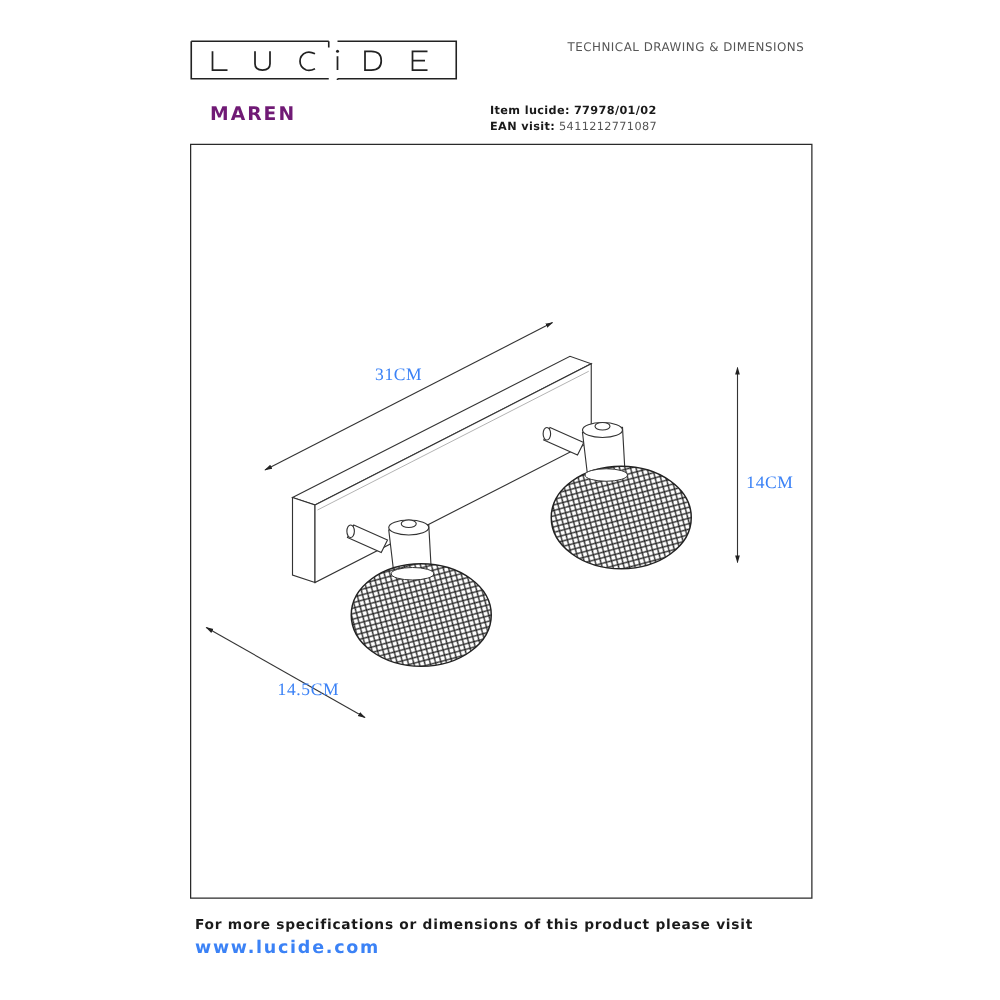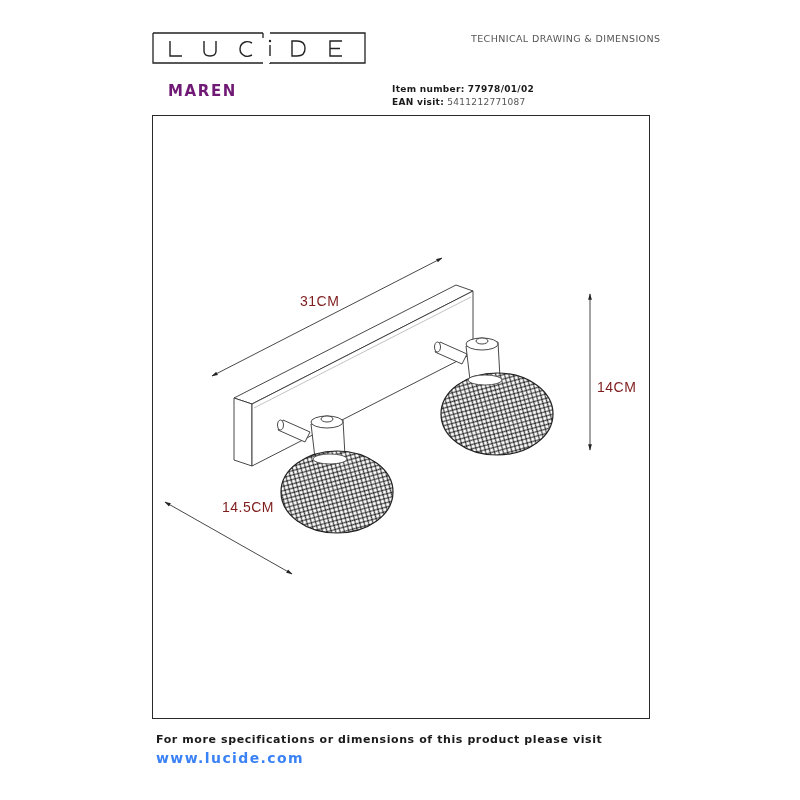--- a/index.html
+++ b/index.html
@@ -1,27 +1,27 @@
 <!DOCTYPE html>
 <html><head>
 <meta charset="utf-8">
 <style>
   html, body { margin: 0; padding: 0; background: #ffffff; }
   body { width: 800px; height: 800px; position: relative; overflow: hidden; font-family: "DejaVu Sans", sans-serif; color: #1a1a1a; }
   .logo { position: absolute; left: 152px; top: 32px; width: 214px; height: 32px; }
   .logo svg { display: block; }
-  .doc-type { position: absolute; left: 471px; top: 33px; font-size: 9.5px; letter-spacing: 0.4px; color: #555; font-family: "DejaVu Sans", sans-serif; }
+  .doc-type { position: absolute; left: 454px; top: 33px; font-size: 9.5px; letter-spacing: 0.4px; color: #555; font-family: "DejaVu Sans", sans-serif; }
   .product-name { position: absolute; left: 168px; top: 82px; font-size: 15px; font-weight: bold; letter-spacing: 1.6px; color: #701a75; }
   .meta { position: absolute; left: 392px; top: 83px; font-size: 9px; line-height: 13px; letter-spacing: 0.3px; }
   .meta .k { font-weight: bold; color: #1a1a1a; }
   .meta .v-bold { font-weight: bold; color: #1a1a1a; }
   .meta .v { color: #555; margin-top: 22px; }
   .frame { position: absolute; left: 152px; top: 115px; width: 498px; height: 604px; border: 1.5px solid #2a2a2a; box-sizing: border-box; }
   .drawing { position: absolute; left: 0; top: 0; }
-  .dim { position: absolute; font-size: 14px; font-weight: normal; letter-spacing: 0.5px; color: #7f1d1d; font-family: Liberation Sans, sans-serif; }
+  .dim { position: absolute; font-size: 14px; font-weight: normal; letter-spacing: 0.5px; color: #3b82f6; font-family: Liberation Serif, serif; }
   .footer-text { position: absolute; left: 156px; top: 733px; font-size: 11px; font-weight: bold; letter-spacing: 0.6px; color: #1a1a1a; text-align: center; }
   .footer-link { position: absolute; left: 156px; top: 750px; font-size: 14px; font-weight: bold; letter-spacing: 1.4px; color: #3b82f6; text-decoration: none; }
 </style>
 </head>
 <body>
 
 <div class="logo">
   <svg width="214" height="32" viewBox="0 0 214 32">
 
     <path d="M1,1 H111 M118,1 H213 V31 H118 M111,31 H1 V1" fill="none" stroke="#222" stroke-width="1.3"></path>
@@ -44,21 +44,21 @@
     <circle cx="118" cy="9" r="1.2" fill="#222"></circle>
   </svg>
 </div>
 
 <div class="doc-type">TECHNICAL DRAWING &amp; DIMENSIONS</div>
 
 <div class="product-name">MAREN</div>
 
 <div class="meta">
   <div>
-    <span class="k">Item number:</span>
+    <span class="k">Item lucide:</span>
     <span class="v-bold">77978/01/02</span>
   </div>
   <div>
     <span class="k">EAN visit:</span>
     <span class="v">5411212771087</span>
   </div>
 </div>
 
 <div class="frame"></div>
 
@@ -111,16 +111,16 @@
     <line x1="590" y1="294" x2="590" y2="450" stroke="#333" stroke-width="0.9" marker-start="url(#arr)" marker-end="url(#arr)"></line>
   </g>
 
   <g>
     <line x1="165" y1="502" x2="292" y2="574" stroke="#333" stroke-width="0.9" marker-start="url(#arr)" marker-end="url(#arr)"></line>
   </g>
 </svg>
 
 <div class="dim" style="left:300px; top:293px;">31CM</div>
 <div class="dim" style="left:597px; top:351px;margin-top:28px;">14CM</div>
-<div class="dim" style="left:222px; top:499px;">14.5CM</div>
+<div class="dim" style="left:222px; top:545px;">14.5CM</div>
 
 <div class="footer-text">For more specifications or dimensions of this product please visit</div>
 <a class="footer-link">www.lucide.com</a>
 
 </body></html>

